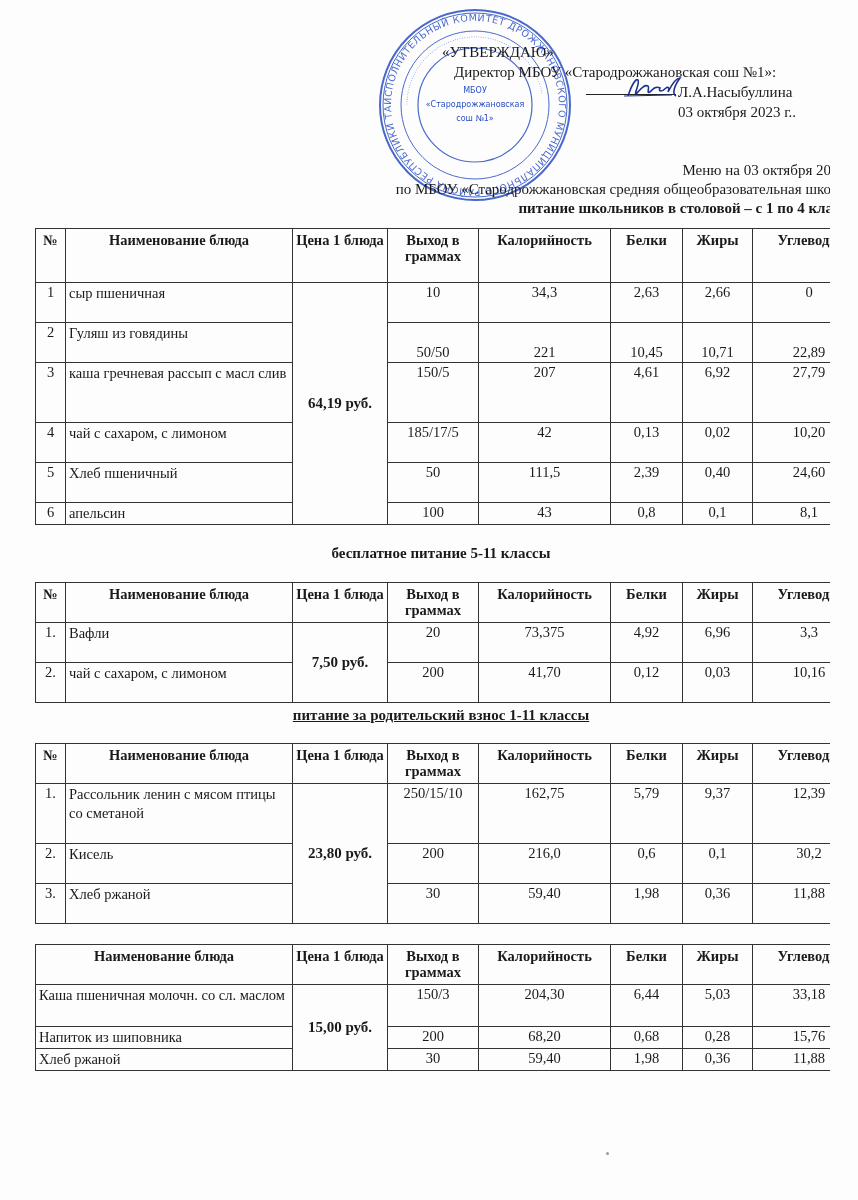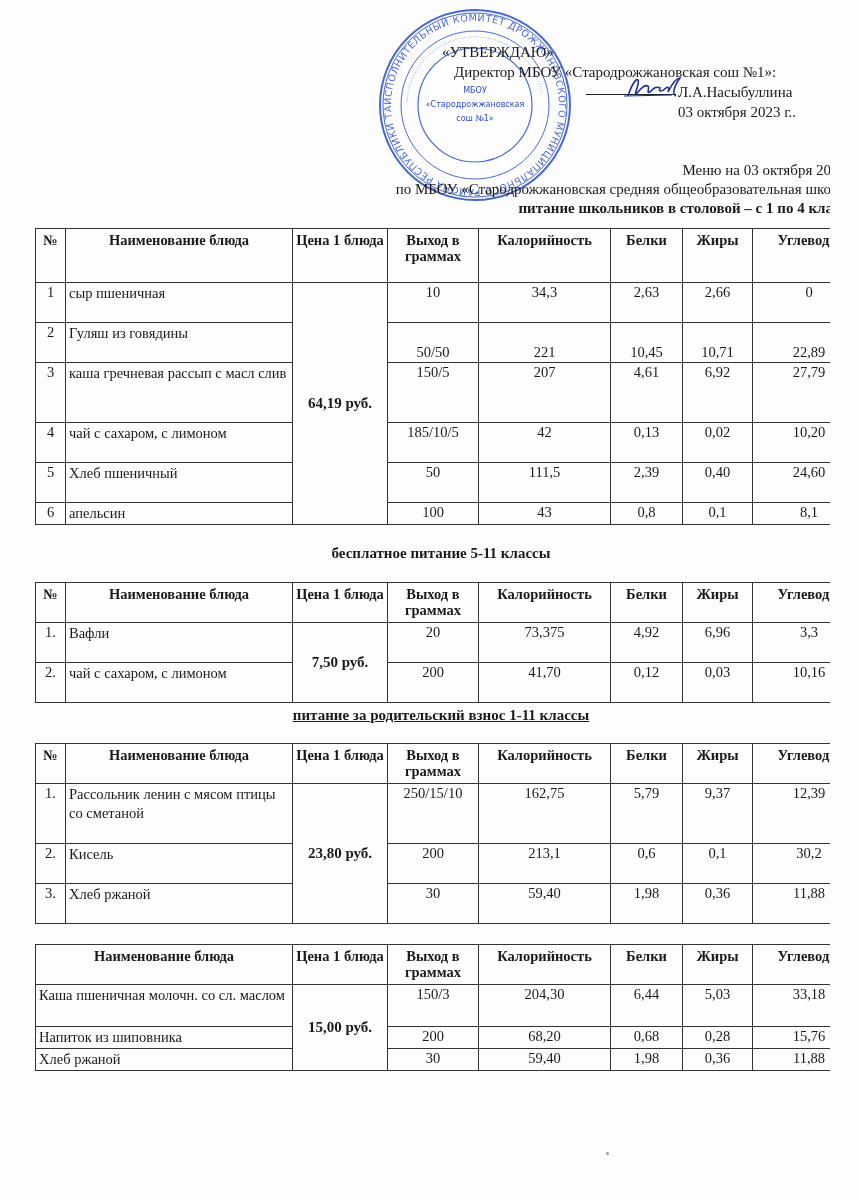--- a/index.html
+++ b/index.html
@@ -133,21 +133,21 @@
       <td class="name">каша гречневая рассып с масл слив</td>
       <td class="c">150/5</td>
       <td class="c">207</td>
       <td class="c">4,61</td>
       <td class="c">6,92</td>
       <td class="c">27,79</td>
     </tr>
     <tr style="height:40px">
       <td class="c">4</td>
       <td class="name">чай с сахаром, с лимоном</td>
-      <td class="c">185/10/5</td>
+      <td class="c">185/17/5</td>
       <td class="c">42</td>
       <td class="c">0,13</td>
       <td class="c">0,02</td>
       <td class="c">10,20</td>
     </tr>
     <tr style="height:40px">
       <td class="c">5</td>
       <td class="name">Хлеб пшеничный</td>
       <td class="c">50</td>
       <td class="c">111,5</td>
@@ -242,21 +242,21 @@
       <td class="c">250/15/10</td>
       <td class="c">162,75</td>
       <td class="c">5,79</td>
       <td class="c">9,37</td>
       <td class="c">12,39</td>
     </tr>
     <tr style="height:40px">
       <td class="c">2.</td>
       <td class="name">Кисель</td>
       <td class="c">200</td>
-      <td class="c">213,1</td>
+      <td class="c">216,0</td>
       <td class="c">0,6</td>
       <td class="c">0,1</td>
       <td class="c">30,2</td>
     </tr>
     <tr style="height:40px">
       <td class="c">3.</td>
       <td class="name">Хлеб ржаной</td>
       <td class="c">30</td>
       <td class="c">59,40</td>
       <td class="c">1,98</td>

